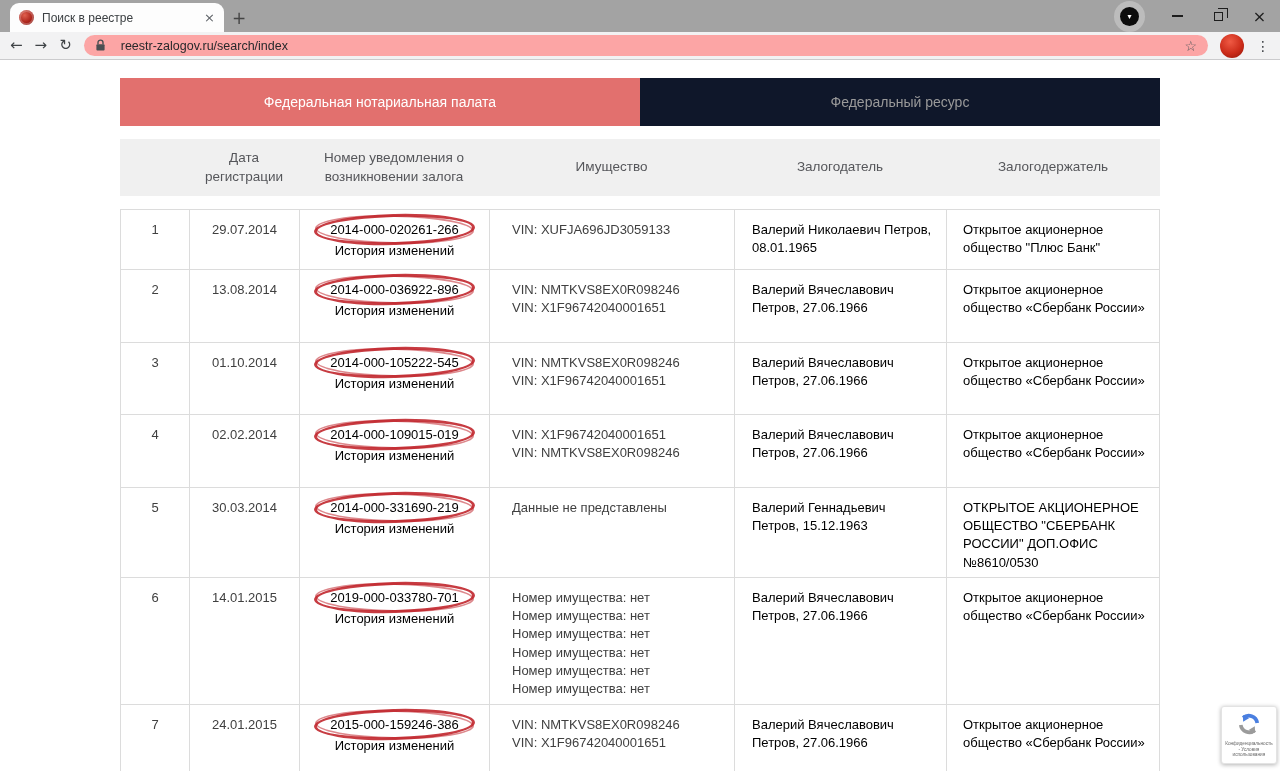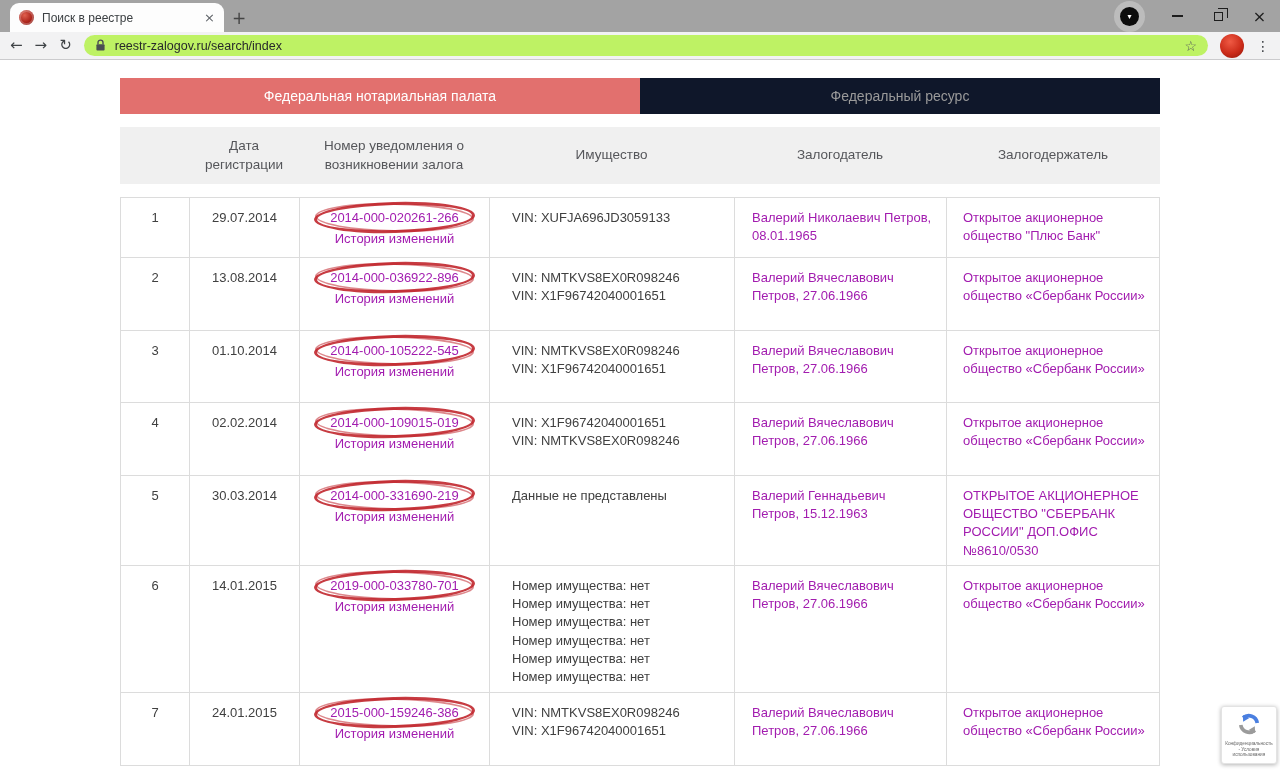--- a/index.html
+++ b/index.html
@@ -27,32 +27,32 @@
             font-size:13px; cursor:pointer; position:relative; }
   .minbar { width:11px; height:2px; background:#1d1d1d; }
   .restore { width:9px; height:9px; border:1.5px solid #1d1d1d; position:relative; background:transparent; }
   .restore::before { content:""; position:absolute; top:-4.5px; left:2.5px; width:9px; height:9px;
                      border:1.5px solid #1d1d1d; border-bottom:none; border-left:none; }
   .xwin { font-size:16px; }
 
   .toolbar { height:28px; background:#f2f2f3; display:flex; align-items:center;
              padding:0 10px; gap:12px; border-bottom:1px solid #cbcbcd; }
   .navic { font-size:15px; color:#3f4346; cursor:pointer; line-height:1; }
-  .urlbar { flex:1; height:21px; background:#bef264; border-radius:12px; display:flex;
-            align-items:center; padding:0 11px; gap:9px; }
+  .urlbar { flex:1; height:21px; background:#fca5a5; border-radius:12px; display:flex;
+            align-items:center; padding:0 11px; gap:15px; }
   .urltext { font-size:12.5px; color:#27292b; flex:1; }
   .star { margin-left:auto; font-size:14px; color:#53575b; cursor:pointer; }
   .avatar { width:24px; height:24px; border-radius:50%; cursor:pointer;
             background:radial-gradient(circle at 42% 32%, #ef5a44 0%, #cc2c1a 55%, #8f1308 100%); }
   .kebab { font-size:14px; color:#3f4346; cursor:pointer; letter-spacing:0; }
 
   
   .page { background:#fff; height:711px; padding:18px 120px 0; position:relative; }
 
-  .site-tabs { display:flex; height:36px; }
+  .site-tabs { display:flex; height:48px; }
   .site-tab { flex:1; display:flex; align-items:center; justify-content:center;
               font-size:14px; cursor:pointer; }
   .site-tab.active { background:#e2706e; color:#fff; }
   .site-tab.inactive { background:#0f172a; color:#9a9a9a; }
 
   .grid6 { display:grid; grid-template-columns:69px 110px 190px 245px 212px 1fr; }
 
   .thead { margin-top:13px; background:#f0f0f0; min-height:57px; align-items:center;
            text-align:center; color:#55565a; font-size:13.5px; line-height:1.35;
            padding:6px 0; }
@@ -67,21 +67,21 @@
   .trow:nth-child(5){ min-height:90px; }
   .trow:nth-child(6){ min-height:127px; }
   .trow:nth-child(7){ min-height:73px; }
   .td { border-right:1px solid #dcdcdc; padding-top:11px; font-size:13px;
         color:#404040; line-height:1.4; }
   .td:last-child { border-right:none; }
   .td-num  { text-align:center; }
   .td-date { text-align:center; }
   .td-notice { text-align:center; position:relative; }
   .td-prop { padding-left:22px; padding-right:8px; white-space:pre-line; }
-  .rlink { color:#a21caf; text-decoration:none; cursor:pointer; }
+  .rlink { color:#000000; text-decoration:none; cursor:pointer; }
   .td-pledgor { padding:11px 12px 0 17px; }
   .td-pledgee { padding:11px 12px 0 16px; }
 
   .notice-wrap { position:relative; display:inline-block; }
   .oval { position:absolute; top:-7px; bottom:-6px; left:-16px; right:-16px;
           border:3px solid rgba(193,39,45,.9); border-radius:50%;
           transform:rotate(-1.5deg); pointer-events:none; }
   .oval::after { content:""; position:absolute; inset:-2px;
           border:2px solid rgba(193,39,45,.55); border-radius:50%; transform:rotate(2.5deg); }
   .history { display:block; margin-top:3px; }

